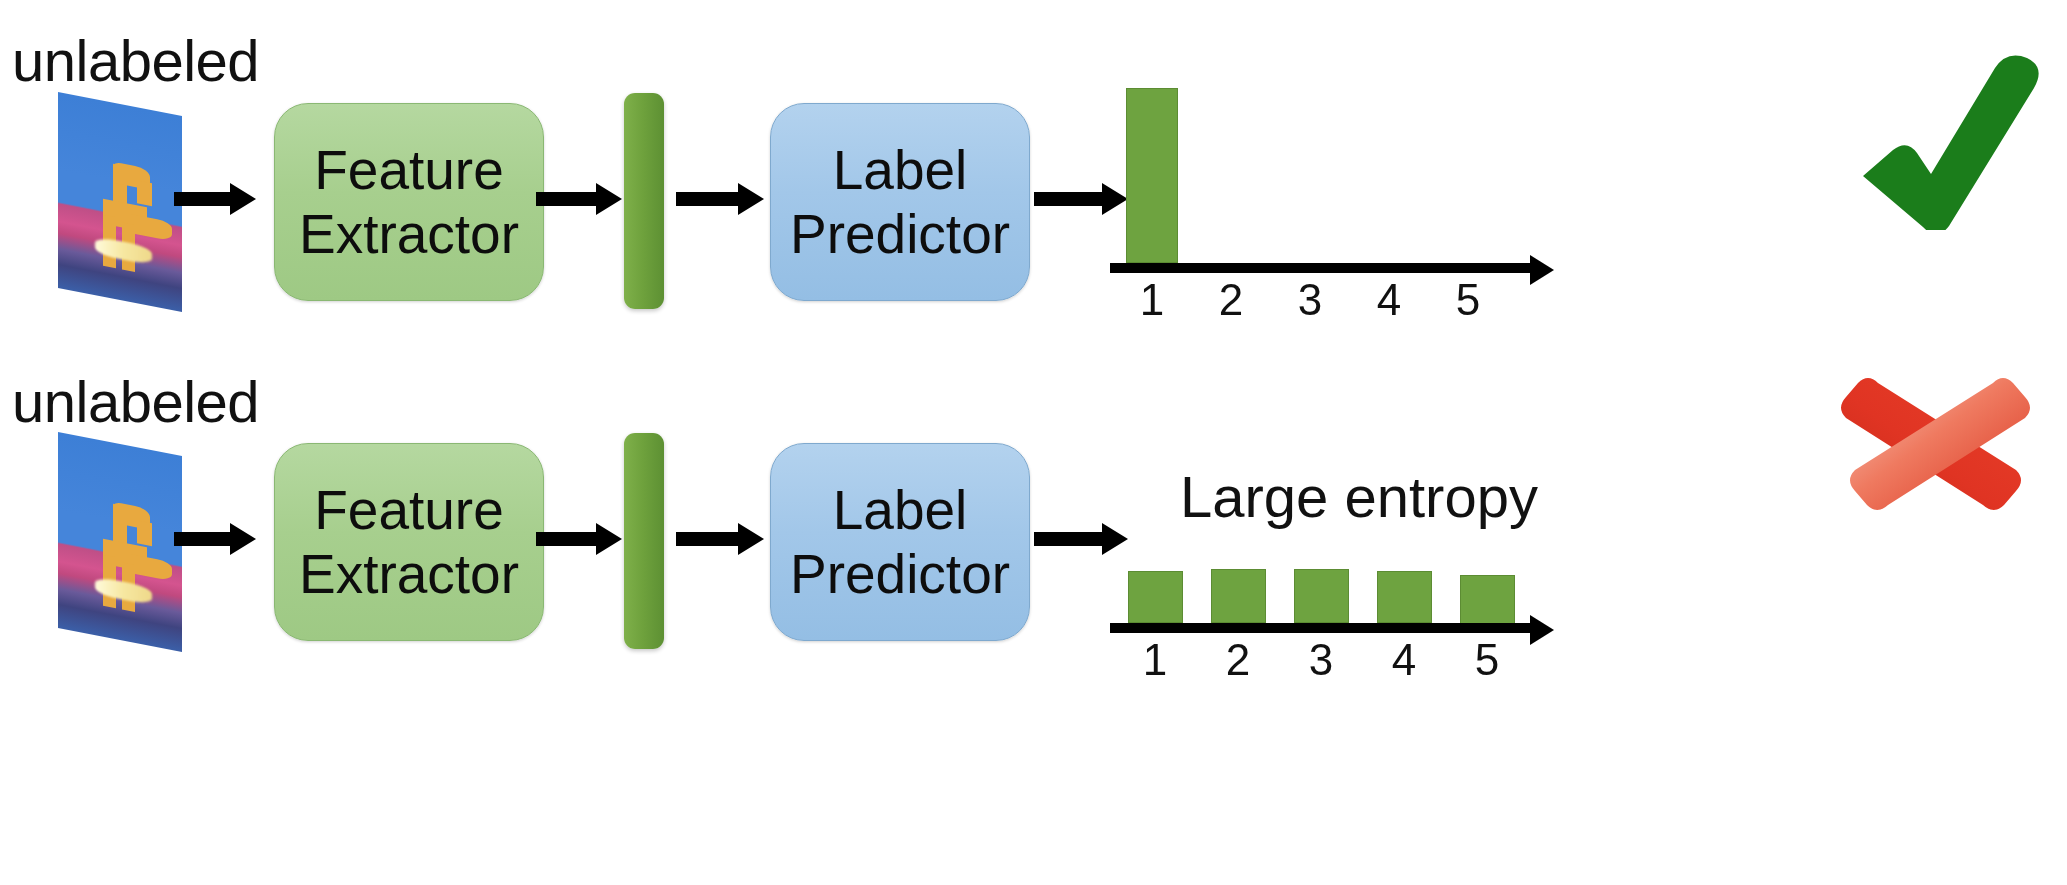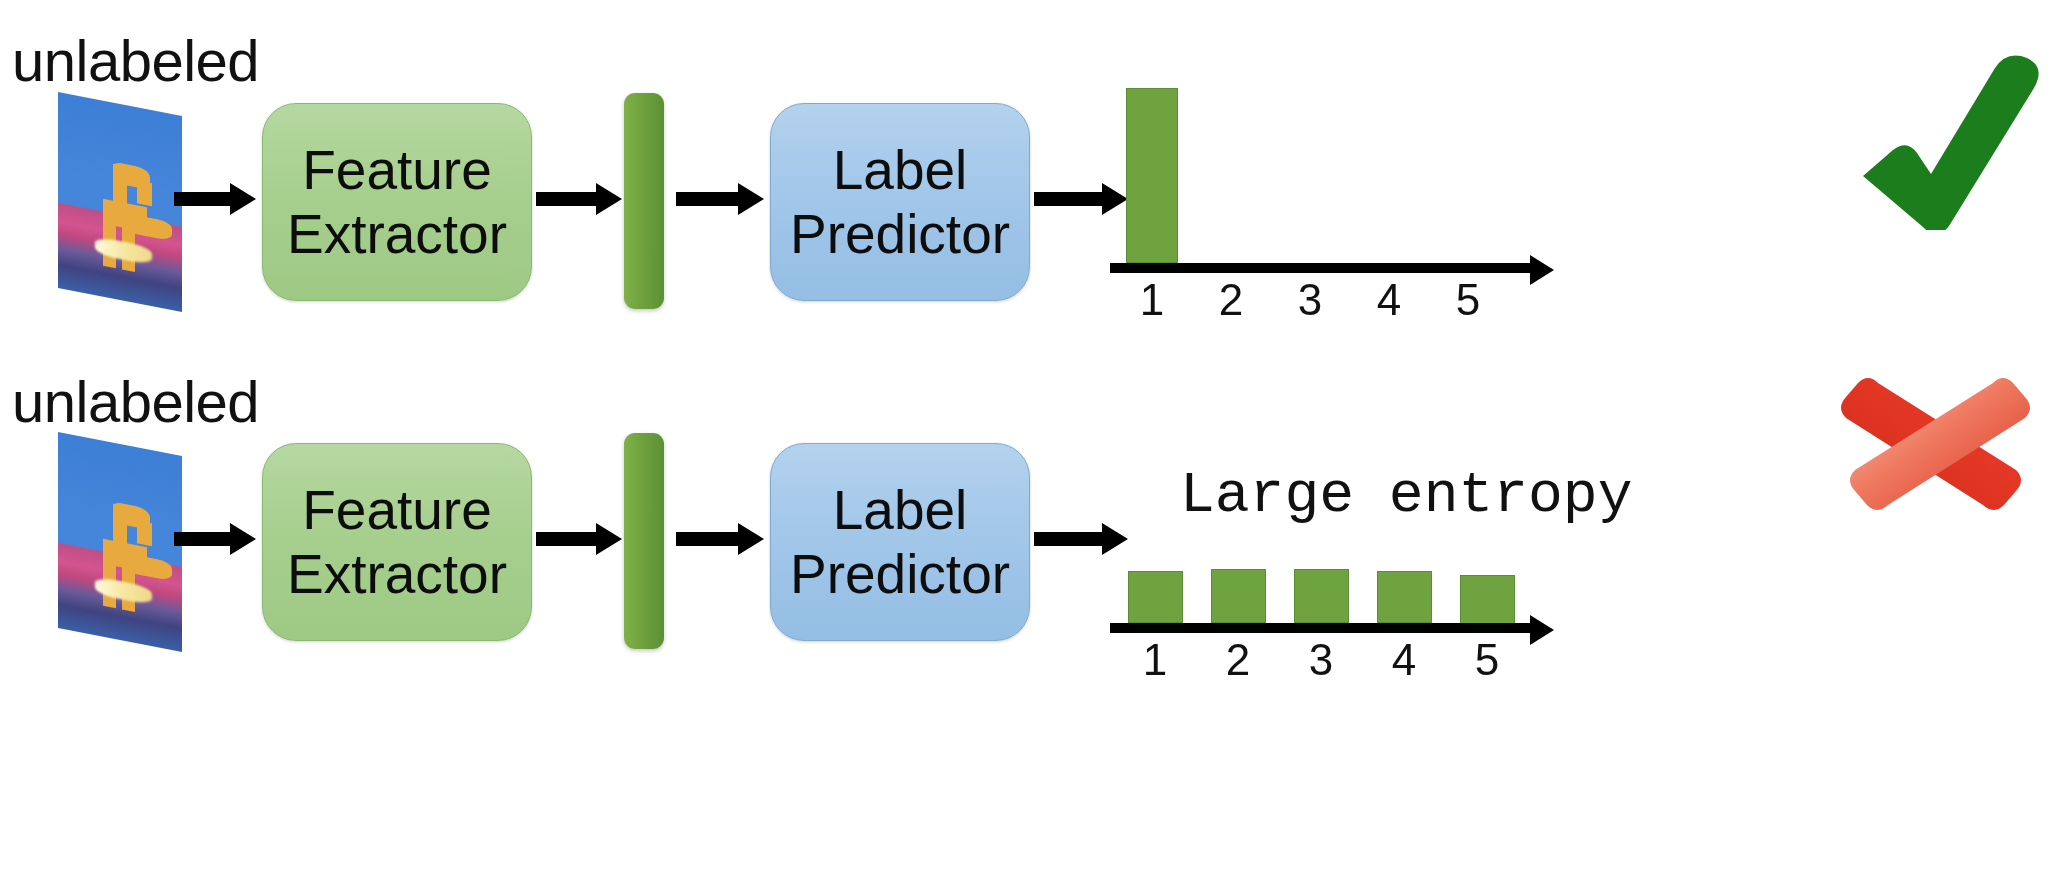--- a/index.html
+++ b/index.html
@@ -56,20 +56,21 @@
   
   .box{
     position:absolute;border-radius:34px;
     display:flex;flex-direction:column;align-items:center;justify-content:center;
     font-size:55px;line-height:1.17;text-align:center;color:#0d0d0d;
     box-shadow:0 1px 3px rgba(0,0,0,.18);
   }
   .box-feature{
     background:linear-gradient(180deg,#b5d8a0 0%,#a7cf8e 45%,#9ec984 100%);
     border:1px solid #8ab873;
+    margin-left:12px;
   }
   .box-predictor{
     background:linear-gradient(180deg,#b3d2ee 0%,#a2c7e9 45%,#94bee4 100%);
     border:1px solid #7fa9ce;
   }
   .box span{display:block;}
 
   
   .fvec{
     position:absolute;width:40px;border-radius:11px;
@@ -225,21 +226,21 @@
     <span>Predictor</span>
   </div>
 
   <div class="arrow" style="left:1034px;top:85px;width:96px;">
     <div class="shaft" style="width:70px;"></div>
     <div class="head" style="left:68px;"></div>
   </div>
 
   <div class="chart" style="left:1110px;top:0px;width:440px;height:440px;">
 
-    <div class="entropy-title" style="left:70px;top:20px;font-family:Liberation Mono, monospace;">Large entropy</div>
+    <div class="entropy-title" style="left:70px;top:20px;">Large entropy</div>
 
     <div class="bar" style="left:18px;top:128px;width:55px;height:52px;"></div>
     <div class="bar" style="left:101px;top:126px;width:55px;height:54px;"></div>
     <div class="bar" style="left:184px;top:126px;width:55px;height:54px;"></div>
     <div class="bar" style="left:267px;top:128px;width:55px;height:52px;"></div>
     <div class="bar" style="left:350px;top:132px;width:55px;height:53px;"></div>
 
     <div class="axis" style="left:0px;top:180px;width:424px;"></div>
     <div class="axis-head" style="left:420px;top:172px;"></div>
 

